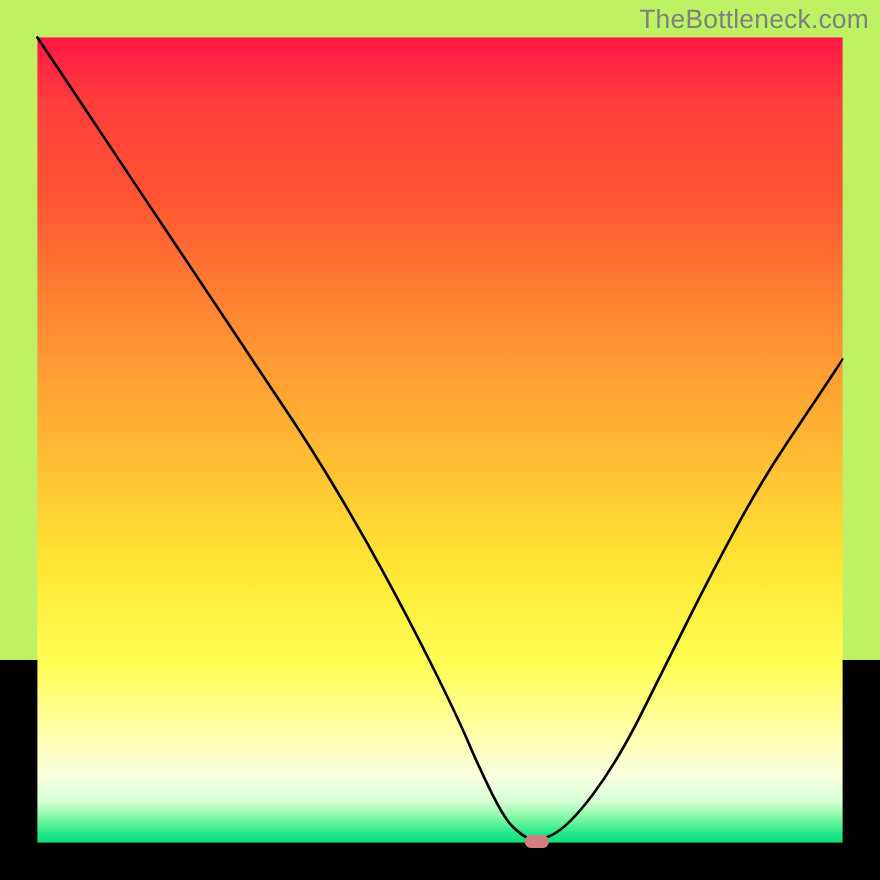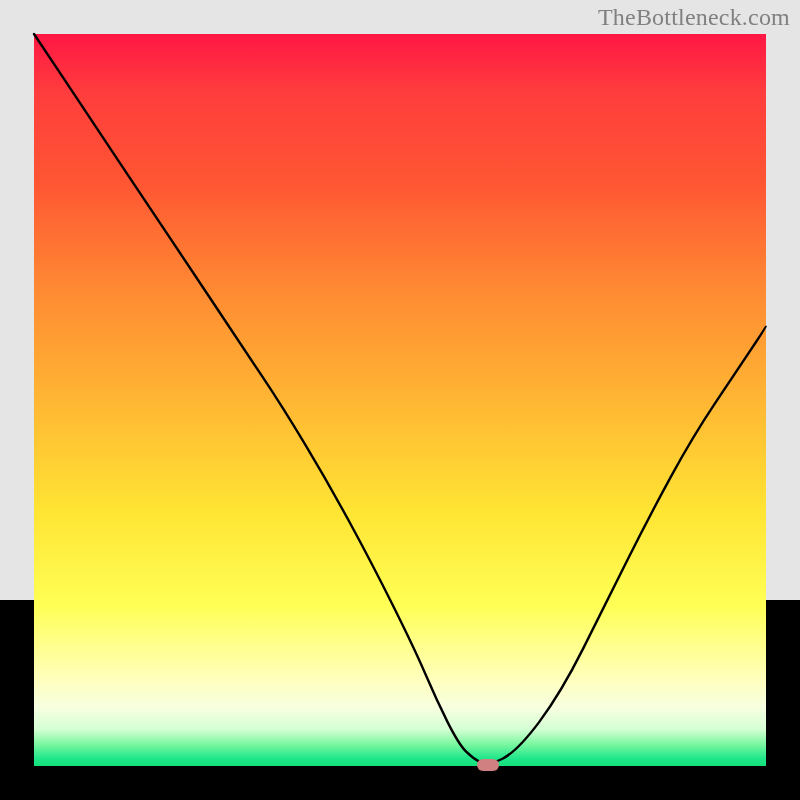--- a/index.html
+++ b/index.html
@@ -10,22 +10,21 @@
     background: #000;
     font-family: Arial, Helvetica, sans-serif;
     overflow: hidden;
   }
   .frame {
     position: absolute;
     left: 0;
     top: 0;
     width: 800px;
     height: 600px;
-    background: #e5e5e5;
-    font-family: Liberation Serif, serif;
+    background: #bef264;
   }
   .plot {
     position: absolute;
     left: 34px;
     top: 34px;
     width: 732px;
     height: 732px;
     
     background: linear-gradient(to bottom,
       #ff1744 0%,

